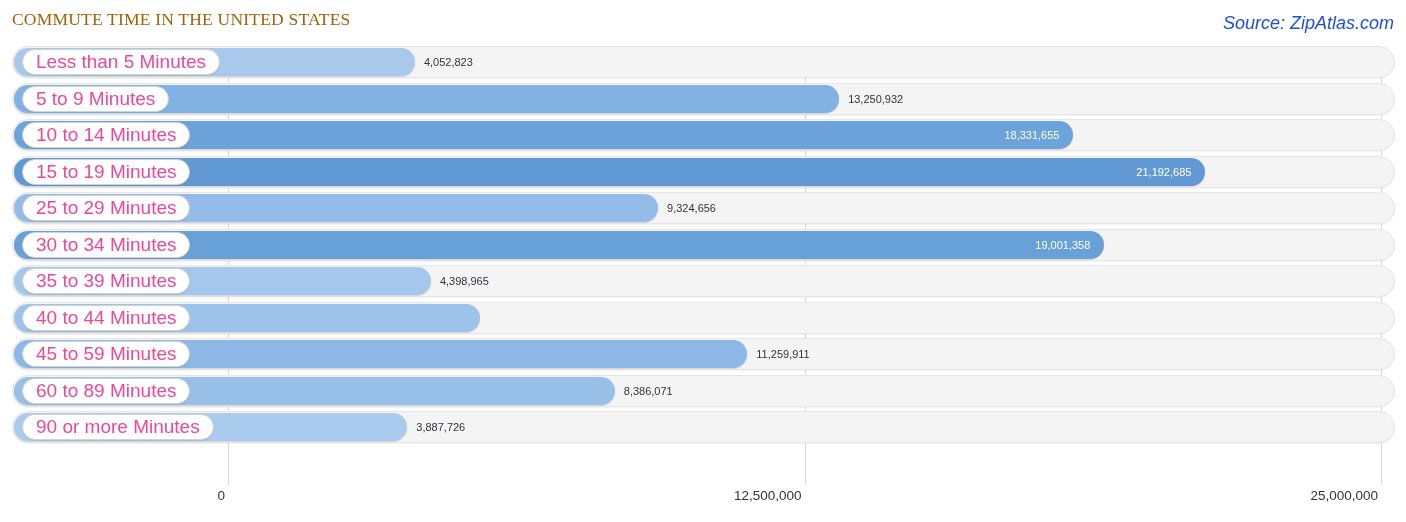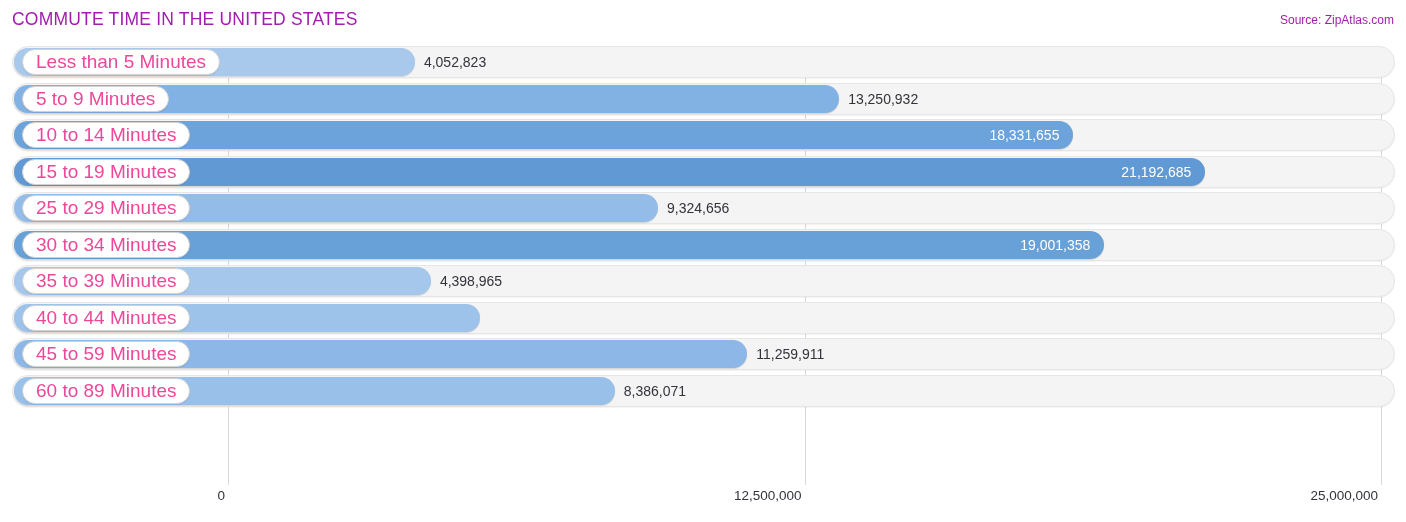--- a/index.html
+++ b/index.html
@@ -7,26 +7,27 @@
     width:1406px;height:522px;
     background:#ffffff;
     font-family:"Liberation Sans", sans-serif;
     overflow:hidden;
     position:relative;
   }
   #chart{position:absolute;inset:0;}
 
   .title{
     position:absolute;left:12px;top:9px;
-    font-size:17.5px;color:#a21caf;letter-spacing:.2px;
+    font-size:17.5px;color:#a16207;letter-spacing:.2px;
     white-space:nowrap;
+    font-family:Liberation Serif, serif;
   }
   .source{
     position:absolute;right:12px;top:13px;
-    font-size:12px;color:#a21caf;
+    font-size:18px;font-style:italic;color:#1d4ed8;
     white-space:nowrap;
   }
 
   
   .plot{
     position:absolute;left:0;top:46px;width:1406px;height:440px;
   }
   .gridlines{position:absolute;left:0;top:0;width:100%;height:439px;pointer-events:none;}
   .gridline{position:absolute;top:0;bottom:0;width:1px;background:#d8d8d8;}
 
@@ -58,21 +59,21 @@
     border:1px solid #d2d2d2;
     border-radius:13px;
     box-sizing:border-box;
     font-size:19px;color:#ec4899;
     white-space:nowrap;
     box-shadow:0 1px 1px rgba(0,0,0,.07);
   }
   .val{
     position:absolute;top:0;height:32px;
     display:flex;align-items:center;
-    font-size:14px;white-space:nowrap;
+    font-size:11px;white-space:nowrap;
   }
   .val.outside{color:#33333b;}
   .val.inside{color:#ffffff;}
 
   .axis{
     position:absolute;left:0;top:486px;width:1406px;height:30px;
   }
   .tick{
     position:absolute;top:2px;
     font-size:13.5px;color:#33333b;
@@ -148,20 +149,26 @@
           <div class="bar" style="width: 733.307px; background: rgb(140, 183, 230);"></div>
           <div class="pill">45 to 59 Minutes</div>
           <div class="val outside" style="left: 756.307px;">11,259,911</div>
         </div>
         <div class="row">
           <div class="track"></div>
           <div class="bar" style="width: 600.766px; background: rgb(152, 192, 233);"></div>
           <div class="pill">60 to 89 Minutes</div>
           <div class="val outside" style="left: 623.766px;">8,386,071</div>
         </div>
+        <div class="row">
+          <div class="track"></div>
+          <div class="bar" style="width: 393.302px; background: rgb(170, 203, 237);"></div>
+          <div class="pill">90 or more Minutes</div>
+          <div class="val outside" style="left: 416.302px;">3,887,726</div>
+        </div>
       </div>
   </div>
 
   <div class="axis" id="axis">
       <div class="tick" style="left: 225px;">0</div>
       <div class="tick" style="left: 801.5px;">12,500,000</div>
       <div class="tick" style="left: 1378px;">25,000,000</div>
     </div>
 
 </div>

